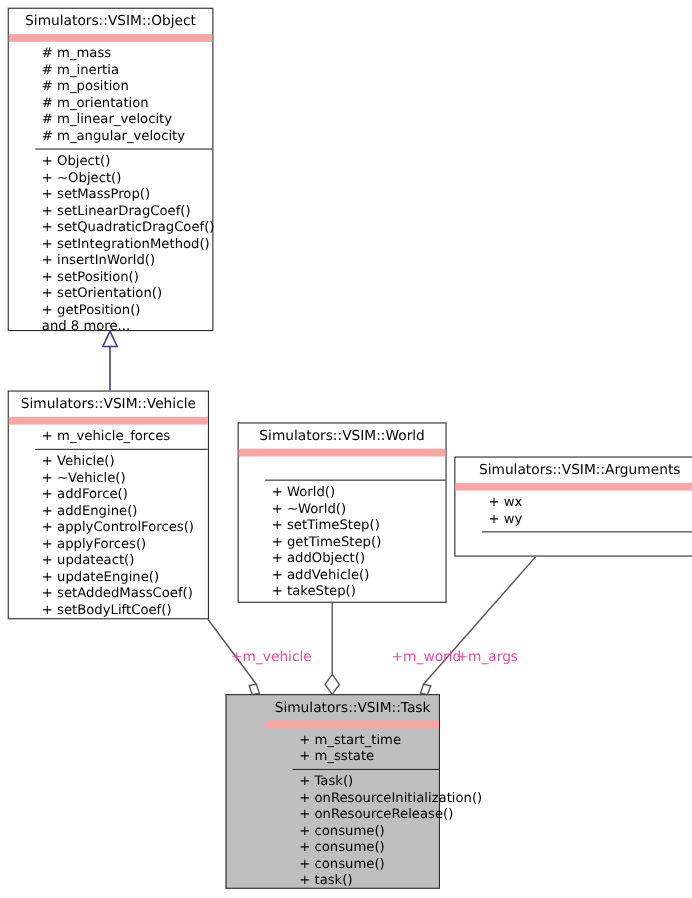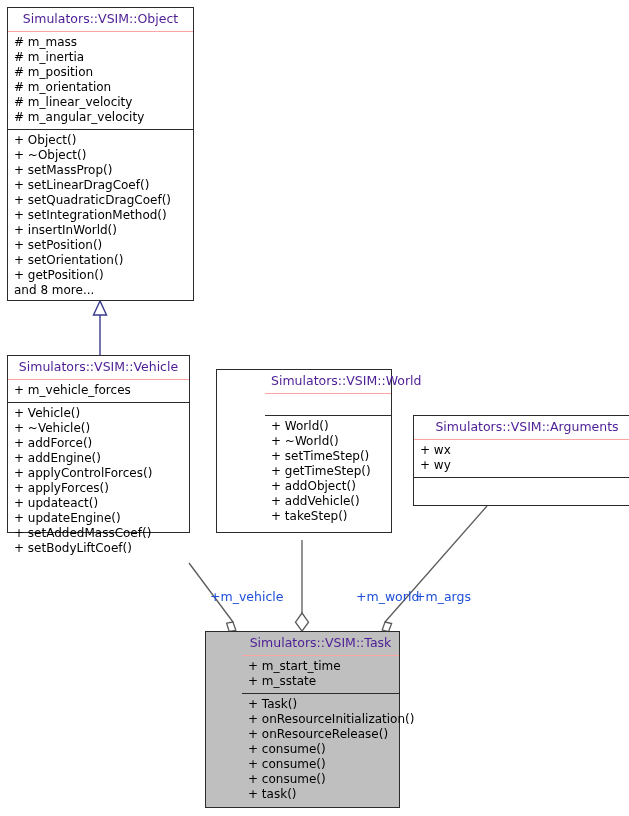--- a/index.html
+++ b/index.html
@@ -29,48 +29,49 @@
     z-index: 5;
   }
   .uml-box.highlight {
     background: #bfbfbf;
     padding-left: 36px;
   }
   .uml-title {
     box-sizing: border-box;
     text-align: center;
     font-size: 12.5px;
-    color: #4c1d95;
+    color: #000000;
     line-height: 14px;
     padding: 4px 6px 5px 6px;
-    border-bottom: 1px solid #fca5a5;
+    border-bottom: 7px solid #fca5a5;
     white-space: nowrap;
   }
   .uml-compartment {
     box-sizing: border-box;
     padding: 3px 6px 4px 6px;
     border-bottom: 1px solid #2b2b2b;
+    margin-left: 24px;
   }
   .uml-compartment.last {
     border-bottom: none;
   }
   .uml-compartment.empty {
     height: 22px;
     padding: 0;
   }
   .uml-member {
     font-size: 12px;
     line-height: 15px;
     color: #000000;
     white-space: nowrap;
   }
   .edge-label {
     position: absolute;
     font-size: 12.5px;
-    color: #1d4ed8;
+    color: #ec4899;
     white-space: nowrap;
     z-index: 6;
   }
   svg.connectors {
     position: absolute;
     left: 0;
     top: 0;
     width: 629px;
     height: 816px;
     z-index: 1;
@@ -122,40 +123,40 @@
       <div class="uml-member">+ setQuadraticDragCoef()</div>
       <div class="uml-member">+ setIntegrationMethod()</div>
       <div class="uml-member">+ insertInWorld()</div>
       <div class="uml-member">+ setPosition()</div>
       <div class="uml-member">+ setOrientation()</div>
       <div class="uml-member">+ getPosition()</div>
       <div class="uml-member">and 8 more...</div>
     </div>
   </div>
 
-  <div class="uml-box" id="box-vehicle" style="left:7px; top:355px; width:183px; height:178px;">
+  <div class="uml-box" id="box-vehicle" style="left:7px; top:355px; width:183px; height:208px;">
     <div class="uml-title">Simulators::VSIM::Vehicle</div>
     <div class="uml-compartment">
       <div class="uml-member">+ m_vehicle_forces</div>
     </div>
     <div class="uml-compartment last">
       <div class="uml-member">+ Vehicle()</div>
       <div class="uml-member">+ ~Vehicle()</div>
       <div class="uml-member">+ addForce()</div>
       <div class="uml-member">+ addEngine()</div>
       <div class="uml-member">+ applyControlForces()</div>
       <div class="uml-member">+ applyForces()</div>
       <div class="uml-member">+ updateact()</div>
       <div class="uml-member">+ updateEngine()</div>
       <div class="uml-member">+ setAddedMassCoef()</div>
       <div class="uml-member">+ setBodyLiftCoef()</div>
     </div>
   </div>
 
-  <div class="uml-box" id="box-world" style="left:216px; top:369px; width:176px; height:164px;padding-left:48px;">
+  <div class="uml-box" id="box-world" style="left:216px; top:384px; width:190px; height:164px;">
     <div class="uml-title">Simulators::VSIM::World</div>
     <div class="uml-compartment empty"></div>
     <div class="uml-compartment last">
       <div class="uml-member">+ World()</div>
       <div class="uml-member">+ ~World()</div>
       <div class="uml-member">+ setTimeStep()</div>
       <div class="uml-member">+ getTimeStep()</div>
       <div class="uml-member">+ addObject()</div>
       <div class="uml-member">+ addVehicle()</div>
       <div class="uml-member">+ takeStep()</div>

